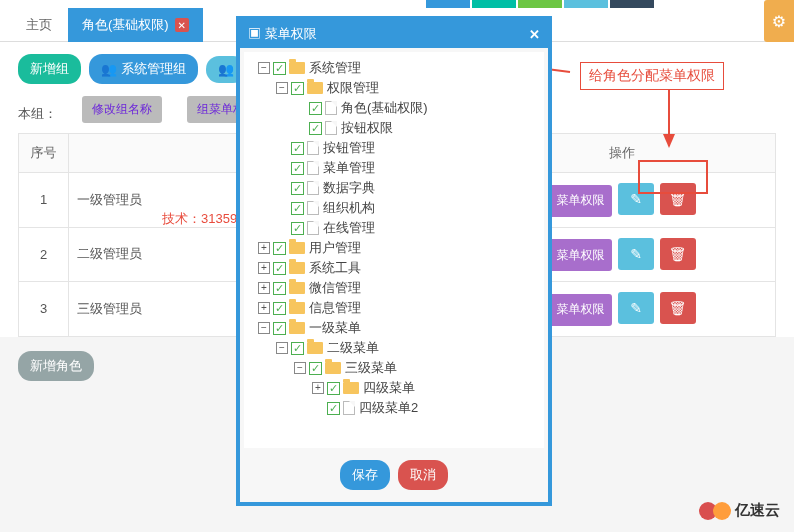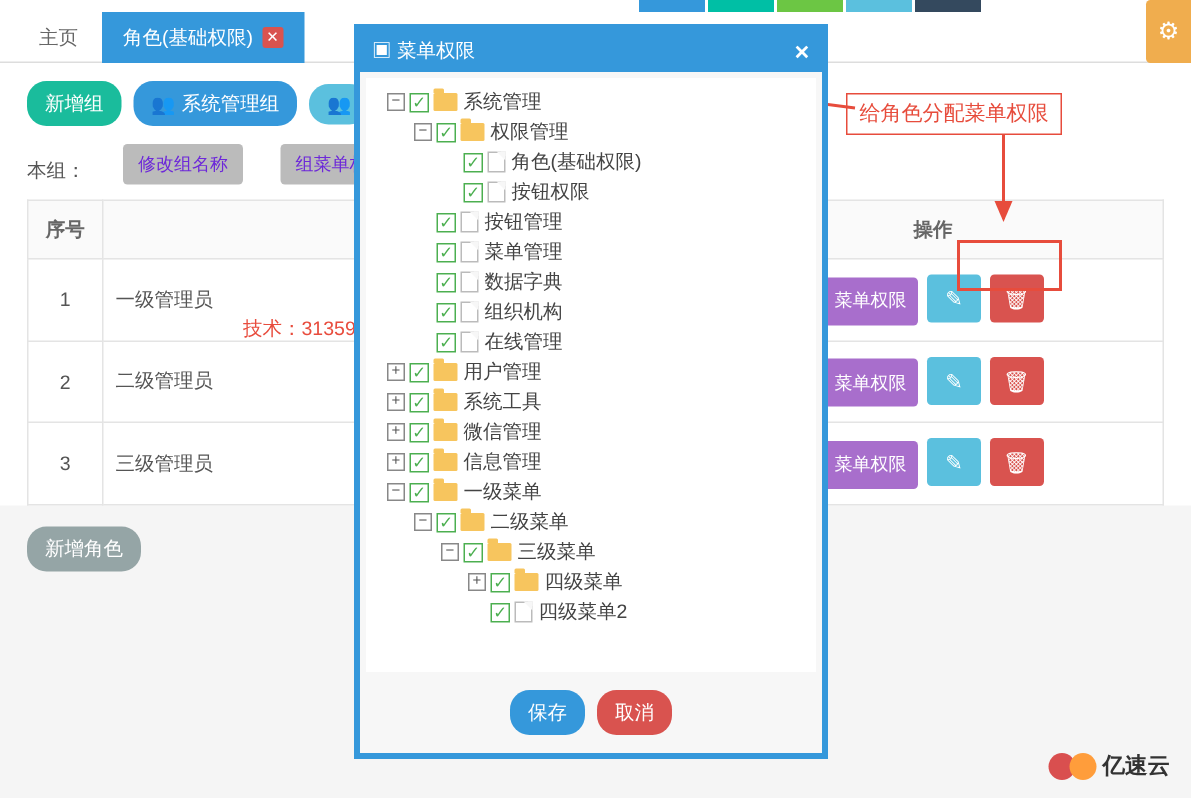--- a/index.html
+++ b/index.html
@@ -17,21 +17,21 @@
 .btn{padding:6px 12px;color:#fff;border:none;border-radius:13px;font-size:13px;cursor:pointer;display:inline-flex;align-items:center;gap:4px}
 .btn-green{background:#1abc9c}
 .btn-blue{background:#3598db}
 .btn-lblue{background:#5bc0de}
 .btn-red{background:#d9534f}
 .btn-default{background:#95a5a6}
 .subbar{display:flex;align-items:flex-end;gap:25px;margin-bottom:10px;font-size:13px;color:#555}
 .subbar .chip{background:#bbb;color:#6d28d9;padding:5px 10px;border-radius:3px;font-size:12px}
 table{width:100%;border-collapse:collapse}
 th,td{border:1px solid #e4e4e4;padding:10px 8px;font-size:13px;color:#555;text-align:center}
-th{font-weight:bold;background:#fafafa;color:#666}
+th{font-weight:normal;background:#fafafa;color:#666}
 td.left{text-align:left;}
 .act{display:inline-flex;width:36px;height:32px;align-items:center;justify-content:center;color:#fff;border-radius:3px;margin:0 1px;font-size:14px}
 .menu-perm-btn{display:inline-flex;height:32px;padding:0 8px;align-items:center;justify-content:center;color:#fff;border-radius:3px;margin:0 1px;font-size:12px;background:#a86ecc}
 .highlight-box{position:absolute;border:2px solid #e74c3c}
 .hint-label{position:absolute;color:#e74c3c;font-size:14px;border:1px solid #e74c3c;padding:4px 8px;background:#fff}
 .arrow{position:absolute;pointer-events:none}
 .tech-wm{position:absolute;color:#e84c3d;font-size:13px;left:162px;top:210px}
 .add-role-wrap{padding:14px 18px}
 
 .modal{position:absolute;left:236px;top:16px;width:316px;height:490px;border:4px solid #3598db;background:#f7f7f7;display:flex;flex-direction:column}
@@ -139,21 +139,21 @@
       </tbody>
   </table>
 </div>
 
 <div class="add-role-wrap">
   <button class="btn btn-default">新增角色</button>
 </div>
 
 <span class="tech-wm">技术：313596790</span>
 
-<div class="hint-label" style="left:564px;top:62px">给角色分配菜单权限</div>
+<div class="hint-label" style="left:580px;top:62px">给角色分配菜单权限</div>
 <svg class="arrow" style="left:250px;top:24px" width="420" height="150">
   <defs>
       <marker id="ah1" markerWidth="8" markerHeight="8" refX="6" refY="3" orient="auto">
         <path d="M0,0 L7,3 L0,6 Z" fill="#e74c3c"></path>
       </marker>
     </defs>
   <line x1="320" y1="48" x2="12" y2="8" stroke="#e74c3c" stroke-width="2" marker-end="url(#ah1)"></line>
 </svg>
 <svg class="arrow" style="left:654px;top:88px" width="30" height="70">
   <defs>

